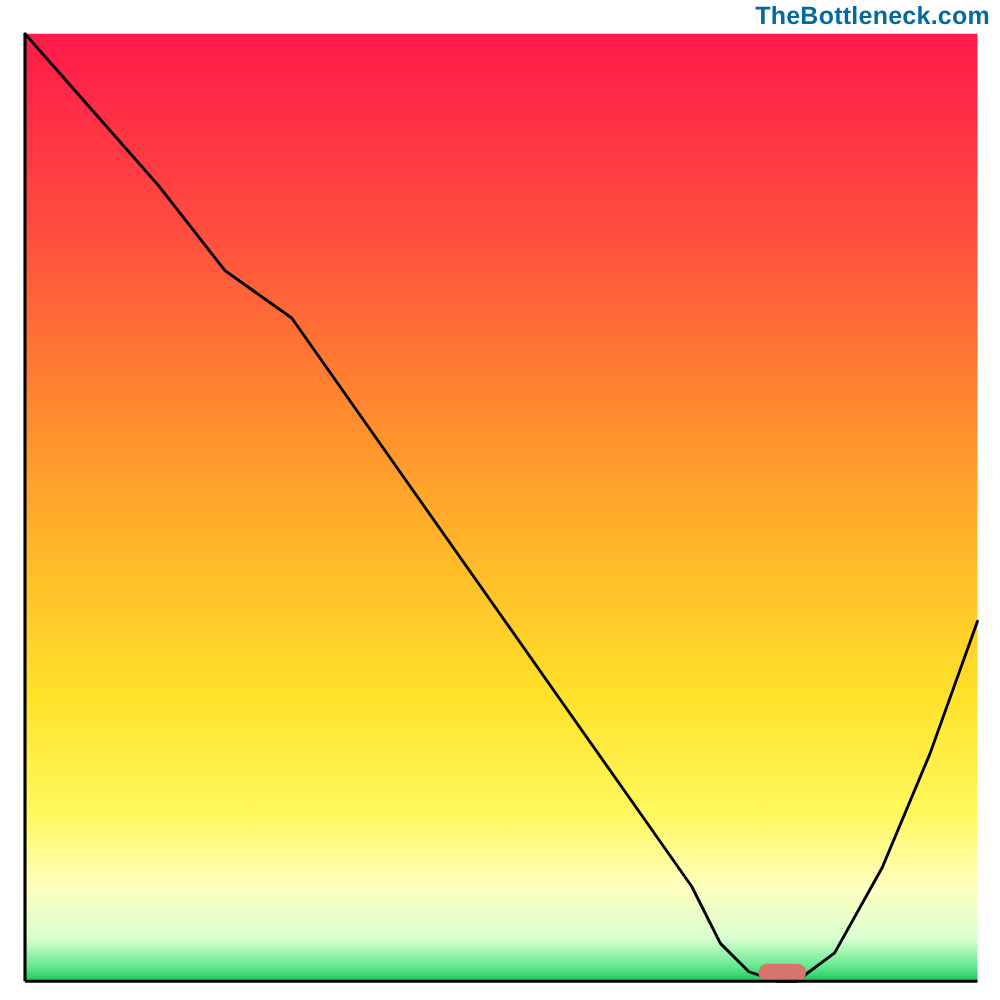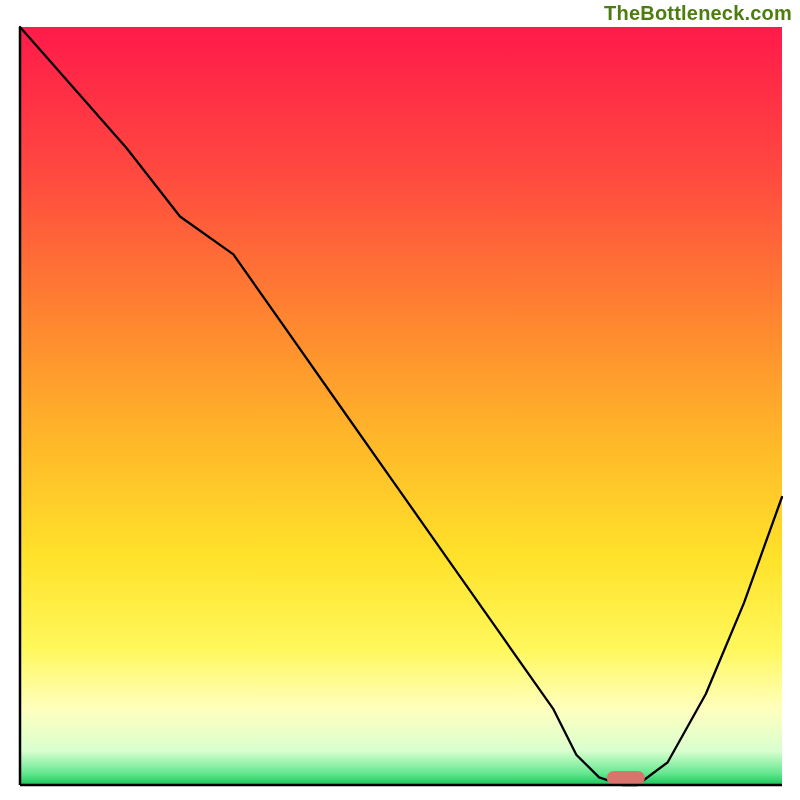--- a/index.html
+++ b/index.html
@@ -14,21 +14,21 @@
     position: relative;
     width: 800px;
     height: 800px;
   }
   .watermark {
     position: absolute;
     top: 2px;
     right: 8px;
     font-size: 20px;
     font-weight: bold;
-    color: #4d7c0f;
+    color: #0369a1;
     letter-spacing: 0.2px;
     z-index: 3;
   }
   svg.plot {
     position: absolute;
     top: 0;
     left: 0;
   }
 </style>
 </head>

